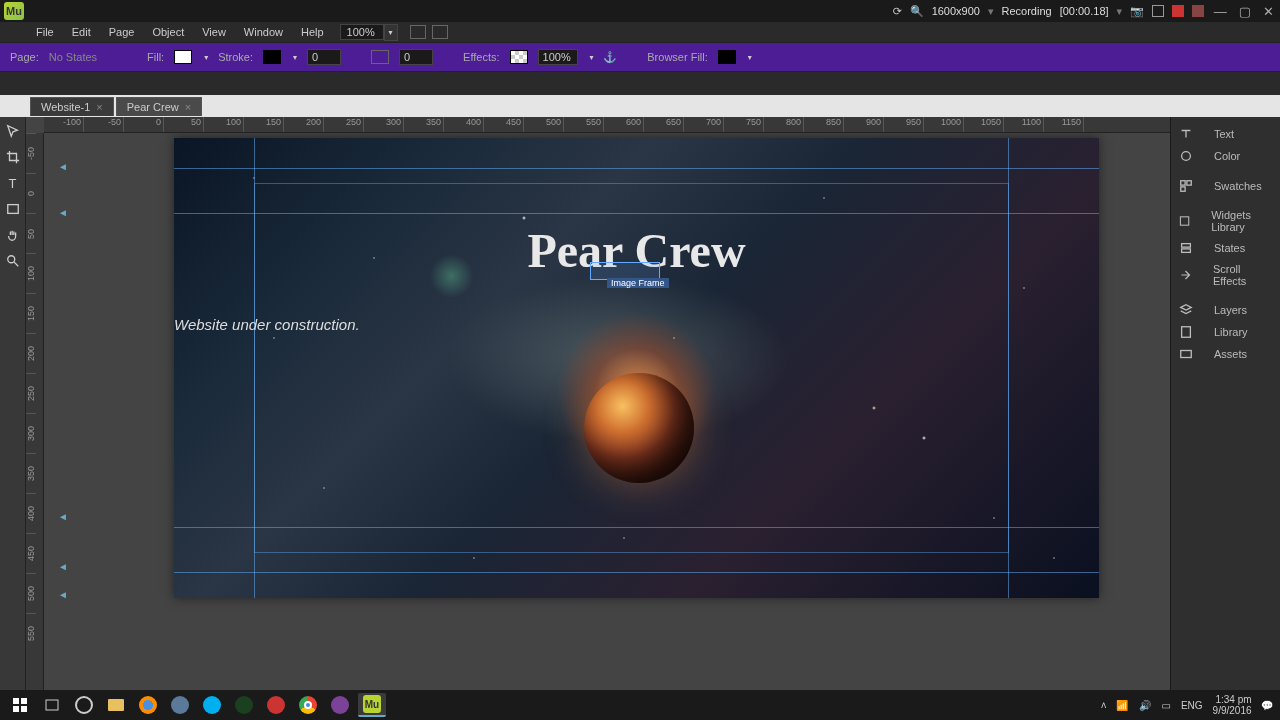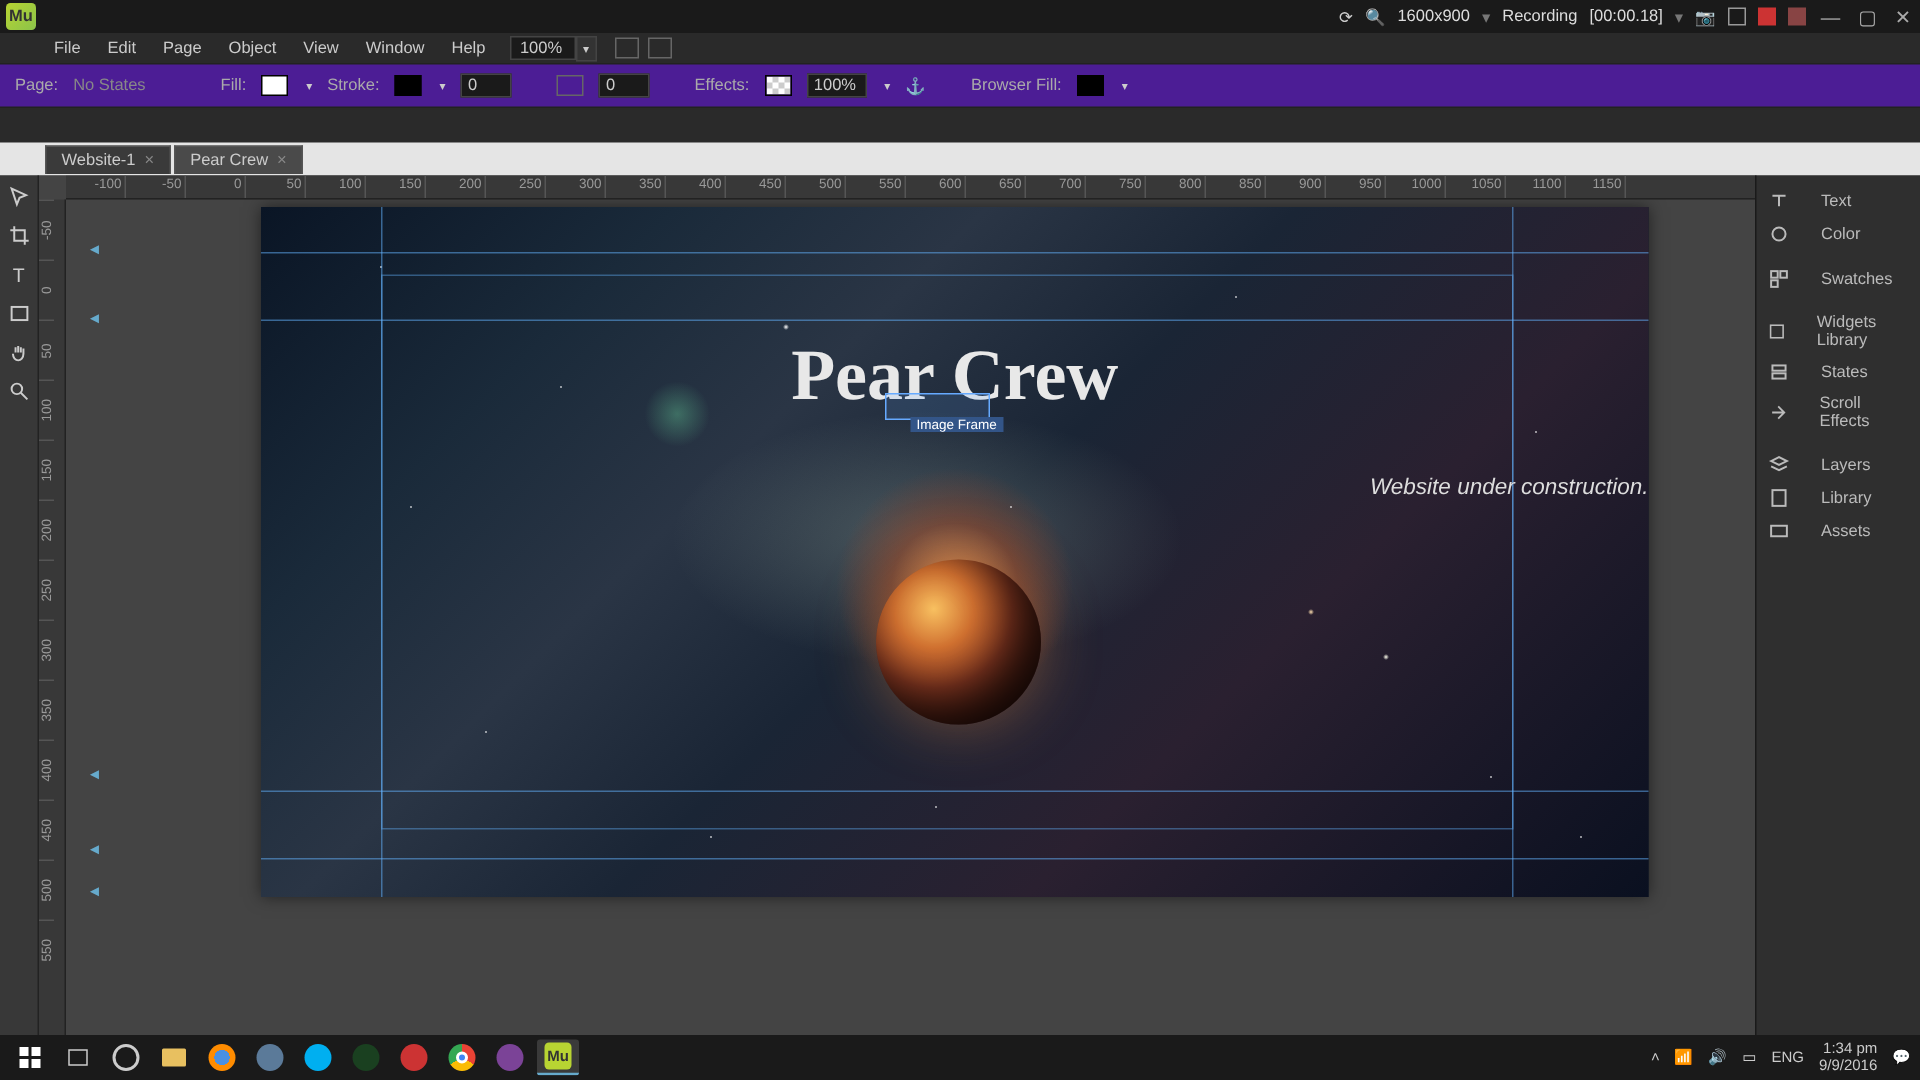--- a/index.html
+++ b/index.html
@@ -85,21 +85,21 @@
 .planet{position:absolute;left:410px;top:235px;width:110px;height:110px;border-radius:50%;
   background:radial-gradient(circle at 35% 30%,#f8c060 0%,#d07030 25%,#803520 50%,#401810 80%);
   box-shadow:inset -15px -15px 30px rgba(0,0,0,0.7), 0 0 40px rgba(240,140,60,0.4);}
 
 .guides{position:absolute;inset:0;pointer-events:none;}
 .guide-h{position:absolute;left:0;right:0;border-top:1px solid rgba(100,180,255,0.5);}
 .guide-v{position:absolute;top:0;bottom:0;border-left:1px solid rgba(100,180,255,0.5);}
 .margin-box{position:absolute;border:1px solid rgba(100,180,255,0.4);}
 
 .page-title{position:absolute;top:85px;left:0;right:0;text-align:center;font-size:48px;font-weight:600;color:#e8e8e8;font-family:Georgia,serif;}
-.page-sub{position:absolute;top:178px;left:0;right:0;text-align:right;font-size:15px;font-style:italic;color:#ddd;}
+.page-sub{position:absolute;top:178px;left:0;right:0;text-align:left;font-size:15px;font-style:italic;color:#ddd;}
 .social{position:absolute;top:132px;left:0;right:0;display:flex;justify-content:center;gap:8px;}
 .social-ico{width:34px;height:34px;background:#cc5533;display:flex;align-items:center;justify-content:center;color:#fff;font-size:15px;font-weight:bold;opacity:0.85;}
 .social-ico.tw{background:#4a90c8;}
 .sel-overlay{position:absolute;top:124px;left:416px;width:70px;height:18px;border:1px solid #6af;background:rgba(100,170,255,0.15);}
 .sel-label{position:absolute;top:140px;left:433px;font-size:9px;background:#335588;color:#fff;padding:0 4px;white-space:nowrap;}
 
 .guide-arrow{position:absolute;left:32px;color:#6ac;font-size:10px;}
 .scrollbar-h{position:absolute;bottom:0;left:18px;right:12px;height:12px;background:#333;}
 .scrollbar-h-thumb{height:10px;background:#555;margin:1px 20px;}
 .scroll-arrow{position:absolute;bottom:0;width:12px;height:12px;background:#333;display:flex;align-items:center;justify-content:center;font-size:8px;}

